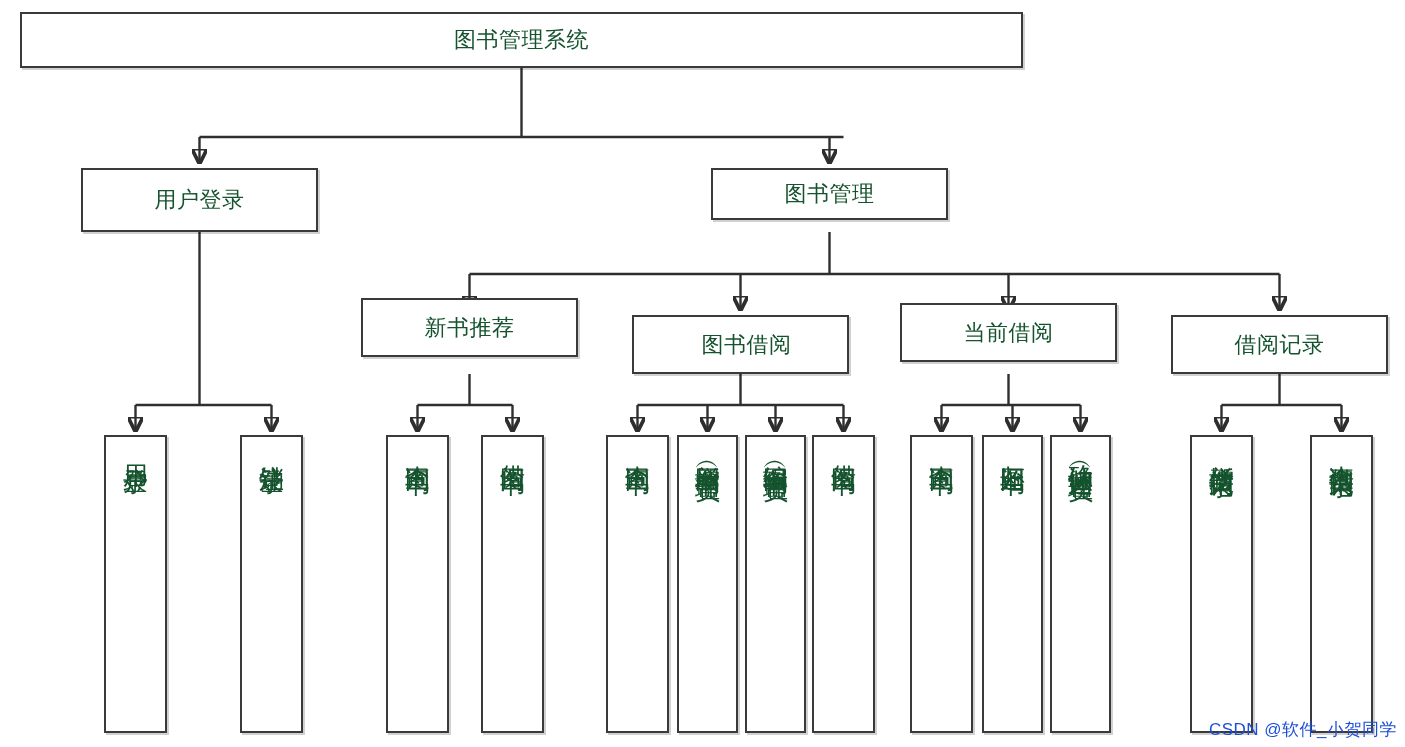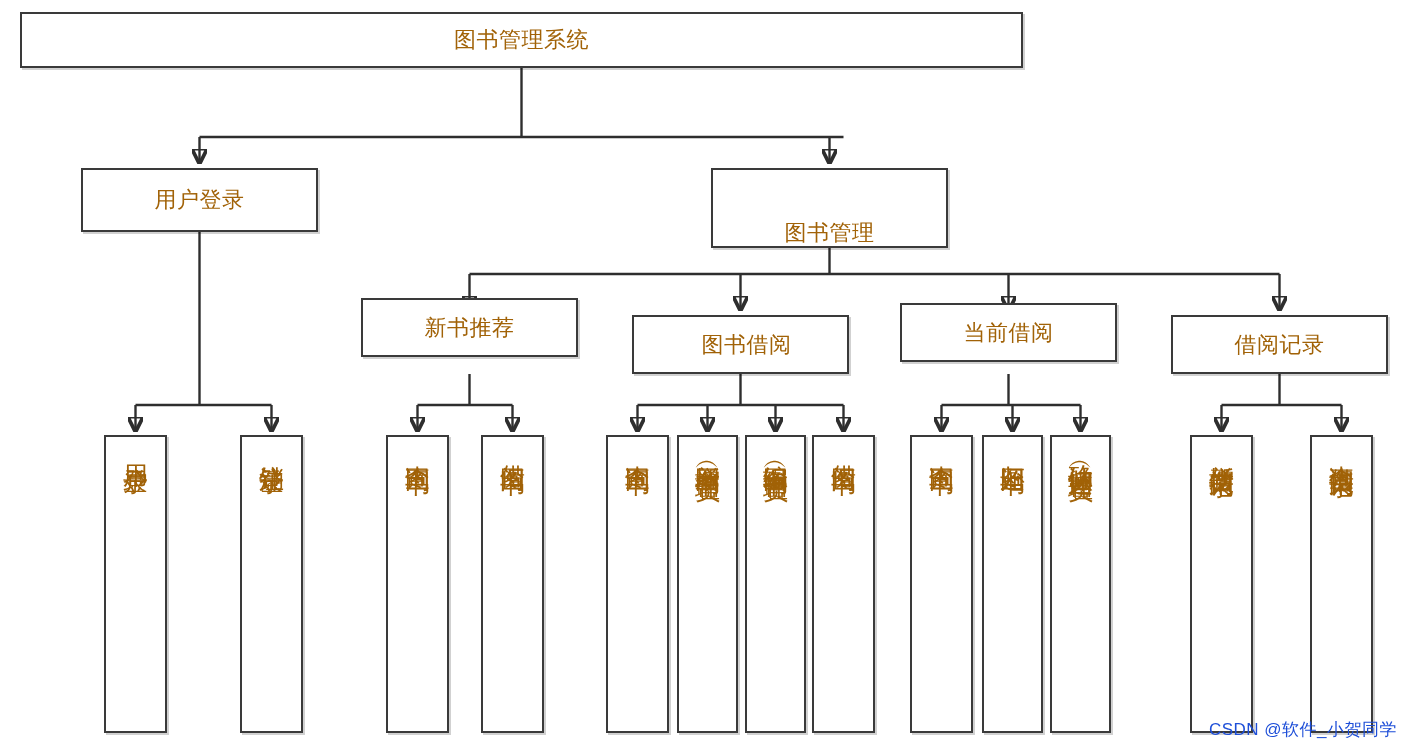--- a/index.html
+++ b/index.html
@@ -18,21 +18,21 @@
     overflow: hidden;
   }
   .node {
     position: absolute;
     box-sizing: border-box;
     border: 2.5px solid #3a3a3a;
     background: #ffffff;
     display: flex;
     align-items: center;
     justify-content: center;
-    color: #a16207;
+    color: #14532d;
     box-shadow: 2px 2px 0 rgba(0,0,0,0.18);
   }
   .node .lbl {
     display: block;
     text-align: center;
     line-height: 1.18;
     white-space: pre;
   }
   .node.h .lbl {
     font-size: 22px;
@@ -125,21 +125,21 @@
     <path d="M 1341.5 405 L 1341.5 430" marker-end="url(#arrow)"></path>
   </svg>
 
   <div class="node h" style="left:20px; top:12px; width:1003px; height:56px;">
     <span class="lbl">图书管理系统</span>
   </div>
 
   <div class="node h" style="left:81px; top:168px; width:237px; height:64px;">
     <span class="lbl">用户登录</span>
   </div>
-  <div class="node h" style="left:711px; top:168px; width:237px; height:80px;align-items:flex-end;">
+  <div class="node h" style="left:711px; top:168px; width:237px; height:52px;">
     <span class="lbl">图书管理</span>
   </div>
 
   <div class="node h" style="left:361px; top:298px; width:217px; height:59px;">
     <span class="lbl">新书推荐</span>
   </div>
   <div class="node h" style="left:632px; top:315px; width:217px; height:59px;padding-left:12px;">
     <span class="lbl">图书借阅</span>
   </div>
   <div class="node h" style="left:900px; top:303px; width:217px; height:59px;">

